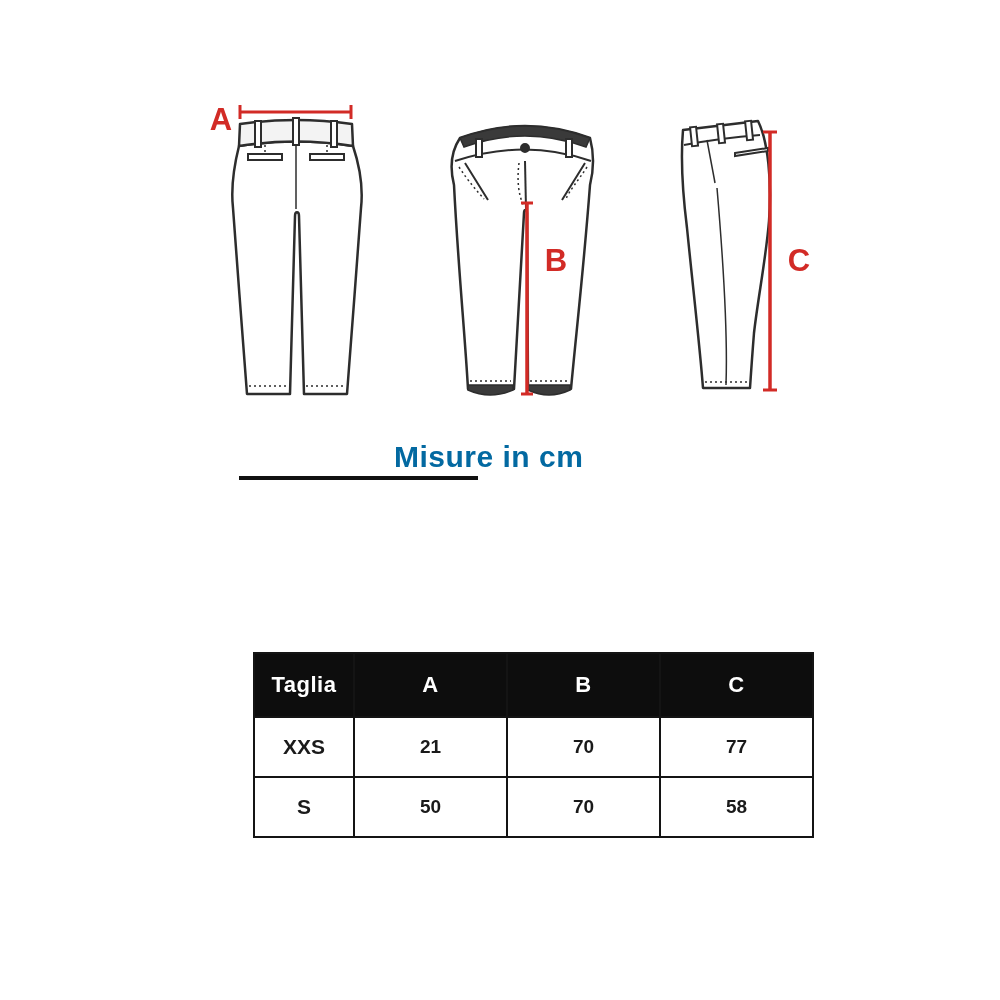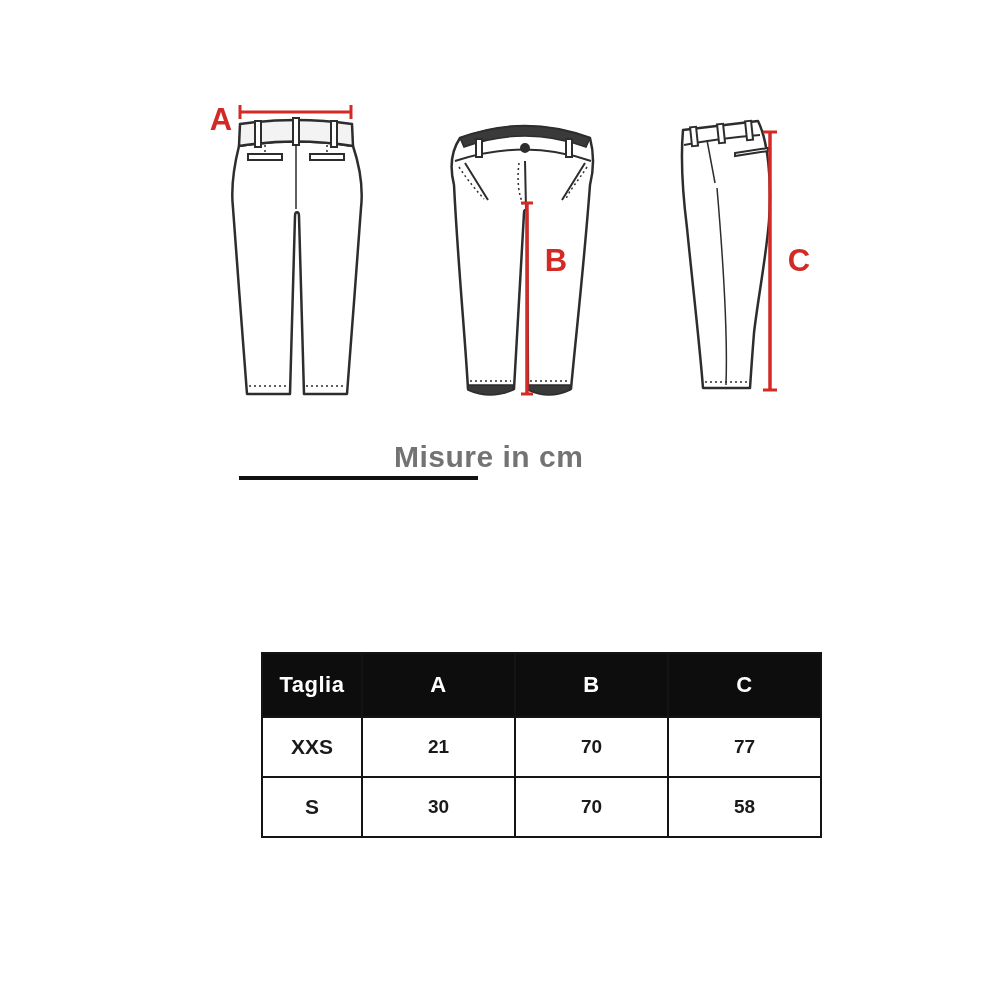--- a/index.html
+++ b/index.html
@@ -8,28 +8,28 @@
     font-family:"Liberation Sans", sans-serif;overflow:hidden;
   }
   .abs{position:absolute;}
   svg text{
     font-family:"Liberation Sans", sans-serif;
     font-weight:bold;
   }
   .measure-label{fill:#d22b26;font-size:31px;}
   .title{
     position:absolute;left:394px;top:440px;
-    font-size:30px;font-weight:bold;color:#737373;
+    font-size:30px;font-weight:bold;color:#0369a1;
     letter-spacing:0.5px;white-space:nowrap;
   }
   .title-underline{
     position:absolute;left:239px;top:476px;width:239px;height:4px;background:#111;
   }
   table.size-table{
-    position:absolute;left:261px;top:652px;width:559px;
+    position:absolute;left:253px;top:652px;width:559px;
     border-collapse:collapse;table-layout:fixed;border-radius:14px;
   }
   table.size-table th, table.size-table td{
     border:2px solid #141414;text-align:center;vertical-align:middle;
     padding:0;
   }
   table.size-table th{
     background:#0d0d0d;color:#ffffff;height:62px;
     font-size:22px;font-weight:bold;letter-spacing:0.5px;
   }
@@ -166,20 +166,20 @@
     </thead>
     <tbody>
       <tr>
         <td class="size-col">XXS</td>
         <td>21</td>
         <td>70</td>
         <td>77</td>
       </tr>
       <tr>
         <td class="size-col">S</td>
-        <td>30</td>
+        <td>50</td>
         <td>70</td>
         <td>58</td>
       </tr>
     </tbody>
   </table>
 
 </div>
 
 </body></html>

